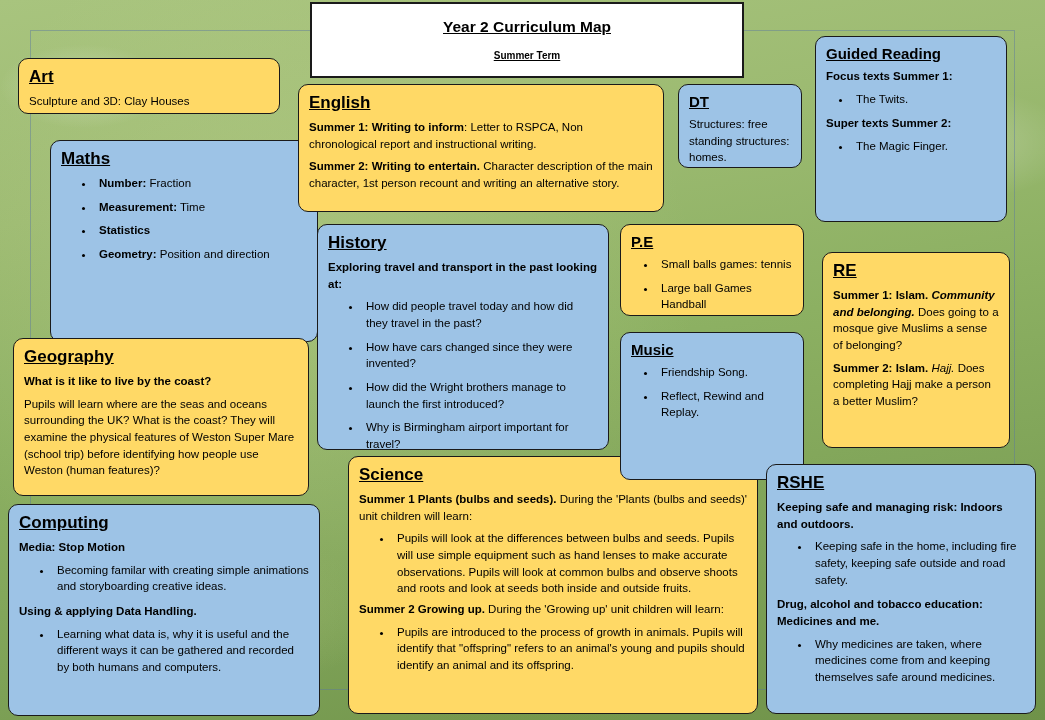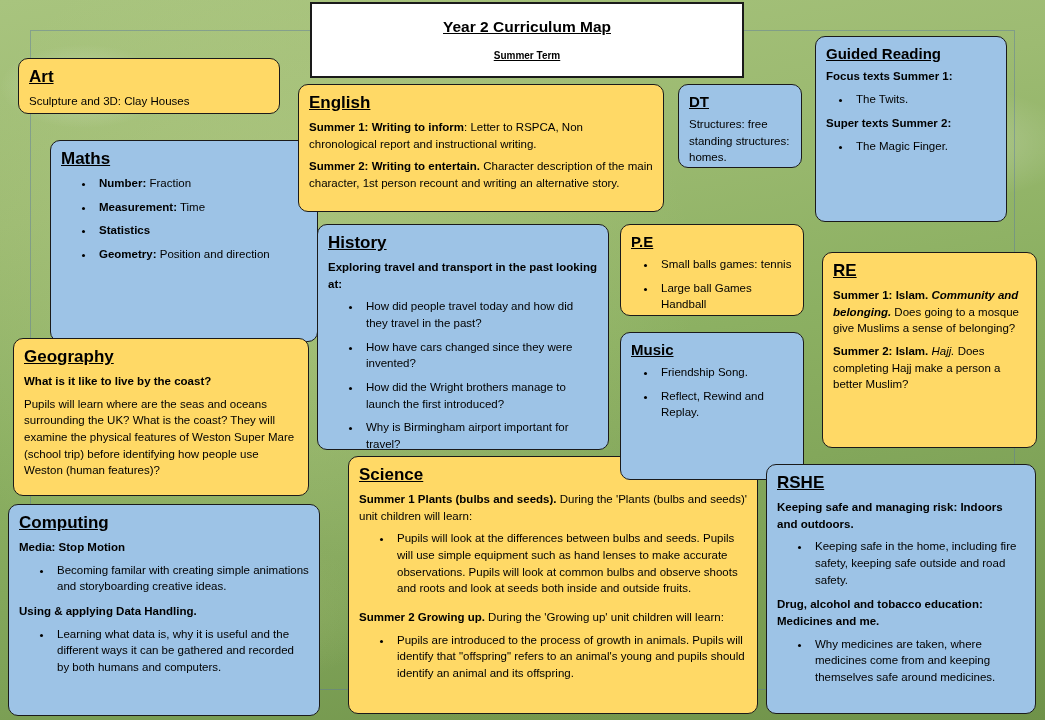--- a/index.html
+++ b/index.html
@@ -119,21 +119,21 @@
   #box-computing { left: 8px;   top: 504px; width: 312px; height: 212px; }
   #box-header    { left: 310px; top: 2px;   width: 434px; height: 76px; }
   #box-english   { left: 298px; top: 84px;  width: 366px; height: 128px; }
   #box-history   { left: 317px; top: 224px; width: 292px; height: 226px; }
   #box-science   { left: 348px; top: 456px; width: 410px; height: 258px; }
   #box-dt        { left: 678px; top: 84px; width: 124px; height: 84px; }
   #box-pe        { left: 620px; top: 224px; width: 184px; height: 92px; }
   #box-music     { left: 620px; top: 332px; width: 184px; height: 148px; }
   #box-rshe      { left: 766px; top: 464px; width: 270px; height: 250px; }
   #box-reading   { left: 815px; top: 36px;  width: 192px; height: 186px; }
-  #box-re        { left: 822px; top: 252px; width: 215px; height: 196px; }
+  #box-re        { left: 822px; top: 252px; width: 188px; height: 196px; }
 </style>
 </head>
 <body>
 
 <div class="page">
 
   <div class="faint-frame"></div>
 
   <div class="box white" id="box-header">
     <div class="header-title">Year 2 Curriculum Map</div>
@@ -189,21 +189,21 @@
       <li>Why is Birmingham airport important for travel?</li>
     </ul>
   </div>
 
   <div class="box yellow" id="box-science">
     <div class="title">Science</div>
     <p class="body"><span class="b">Summer 1 Plants (bulbs and seeds).</span> <span>During the 'Plants (bulbs and seeds)' unit children will learn:</span></p>
     <ul class="bullets">
       <li>Pupils will look at the differences between bulbs and seeds. Pupils will use simple equipment such as hand lenses to make accurate observations. Pupils will look at common bulbs and observe shoots and roots and look at seeds both inside and outside fruits.</li>
     </ul>
-    <p class="body" style="margin-top:12px;"><span class="b">Summer 2  Growing up.</span> <span>During the 'Growing up' unit children will learn:</span></p>
+    <p class="body" style="margin-top:4px;"><span class="b">Summer 2  Growing up.</span> <span>During the 'Growing up' unit children will learn:</span></p>
     <ul class="bullets">
       <li>Pupils are introduced to the process of growth in animals. Pupils will identify that "offspring" refers to an animal's young and pupils should identify an animal and its offspring.</li>
     </ul>
   </div>
 
   <div class="box blue" id="box-dt">
     <div class="title small">DT</div>
     <p class="body">Structures: free standing structures: homes.</p>
   </div>
 

